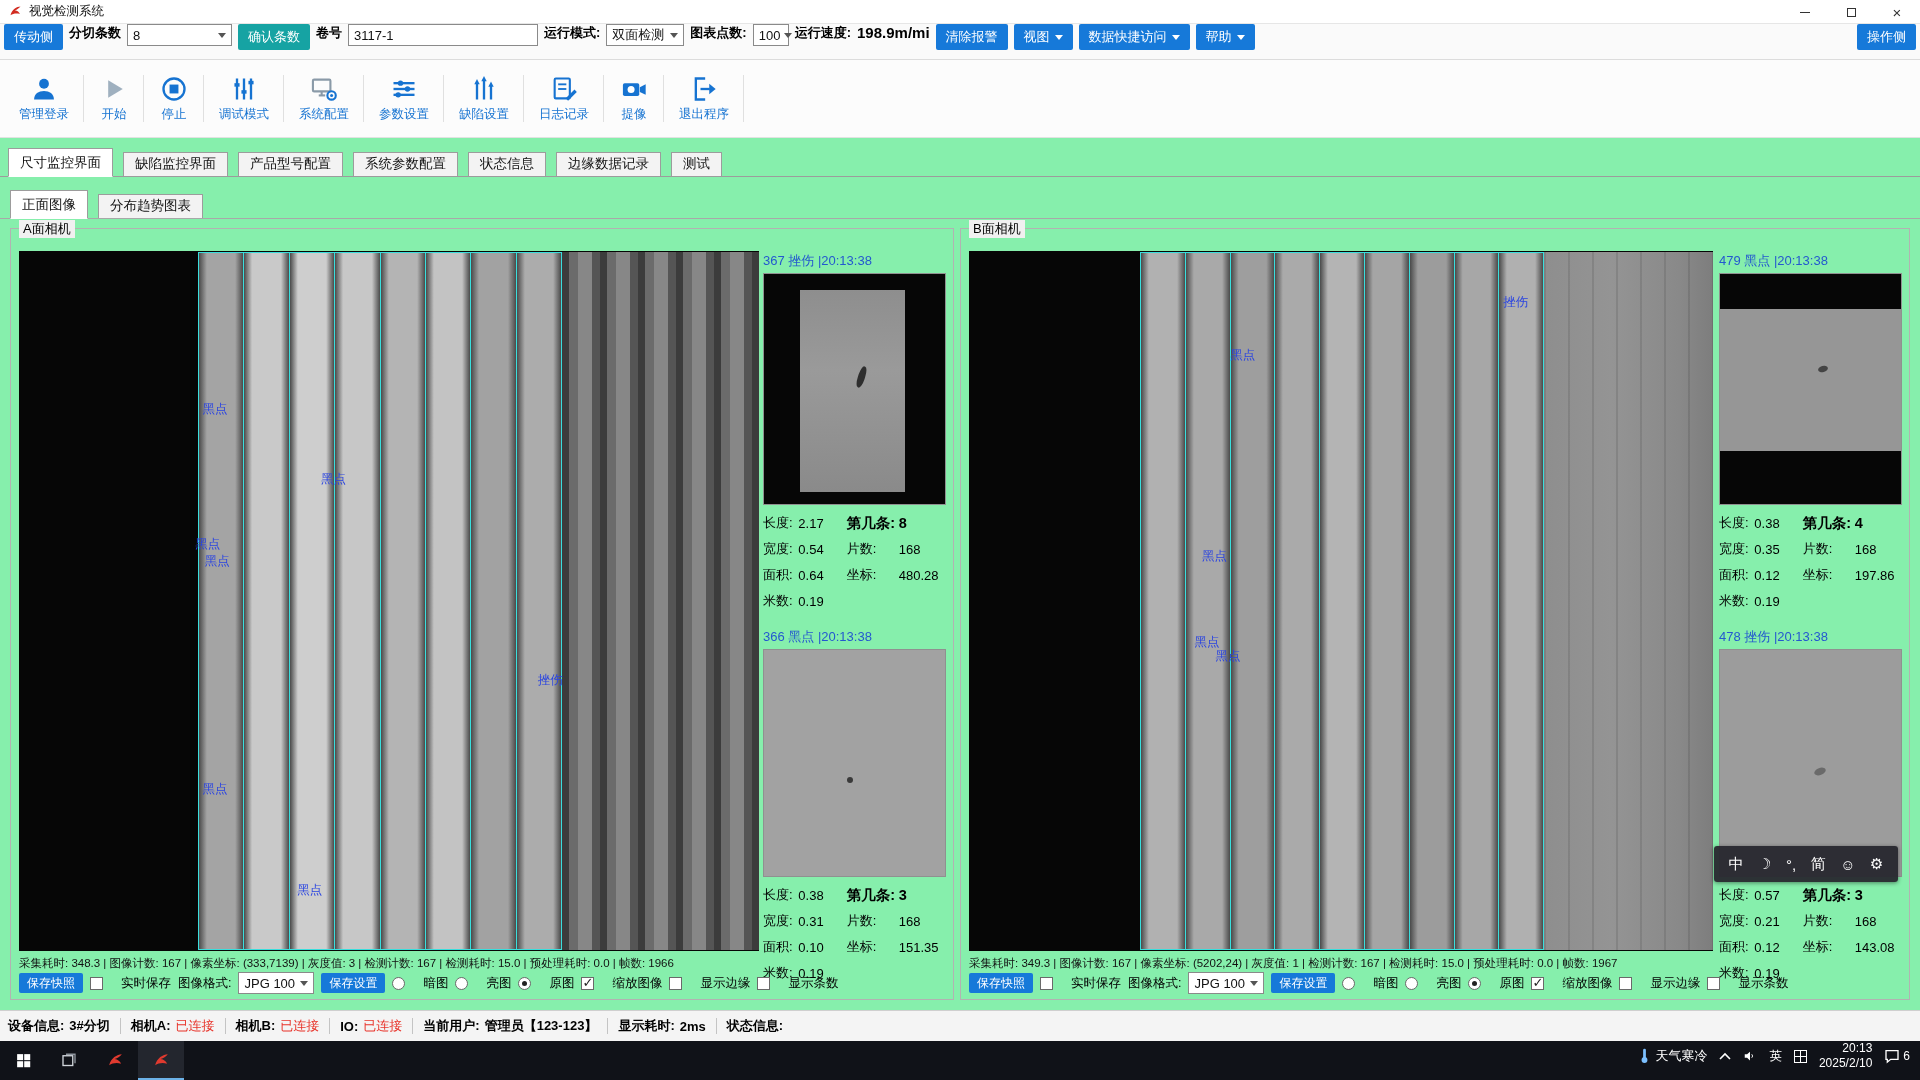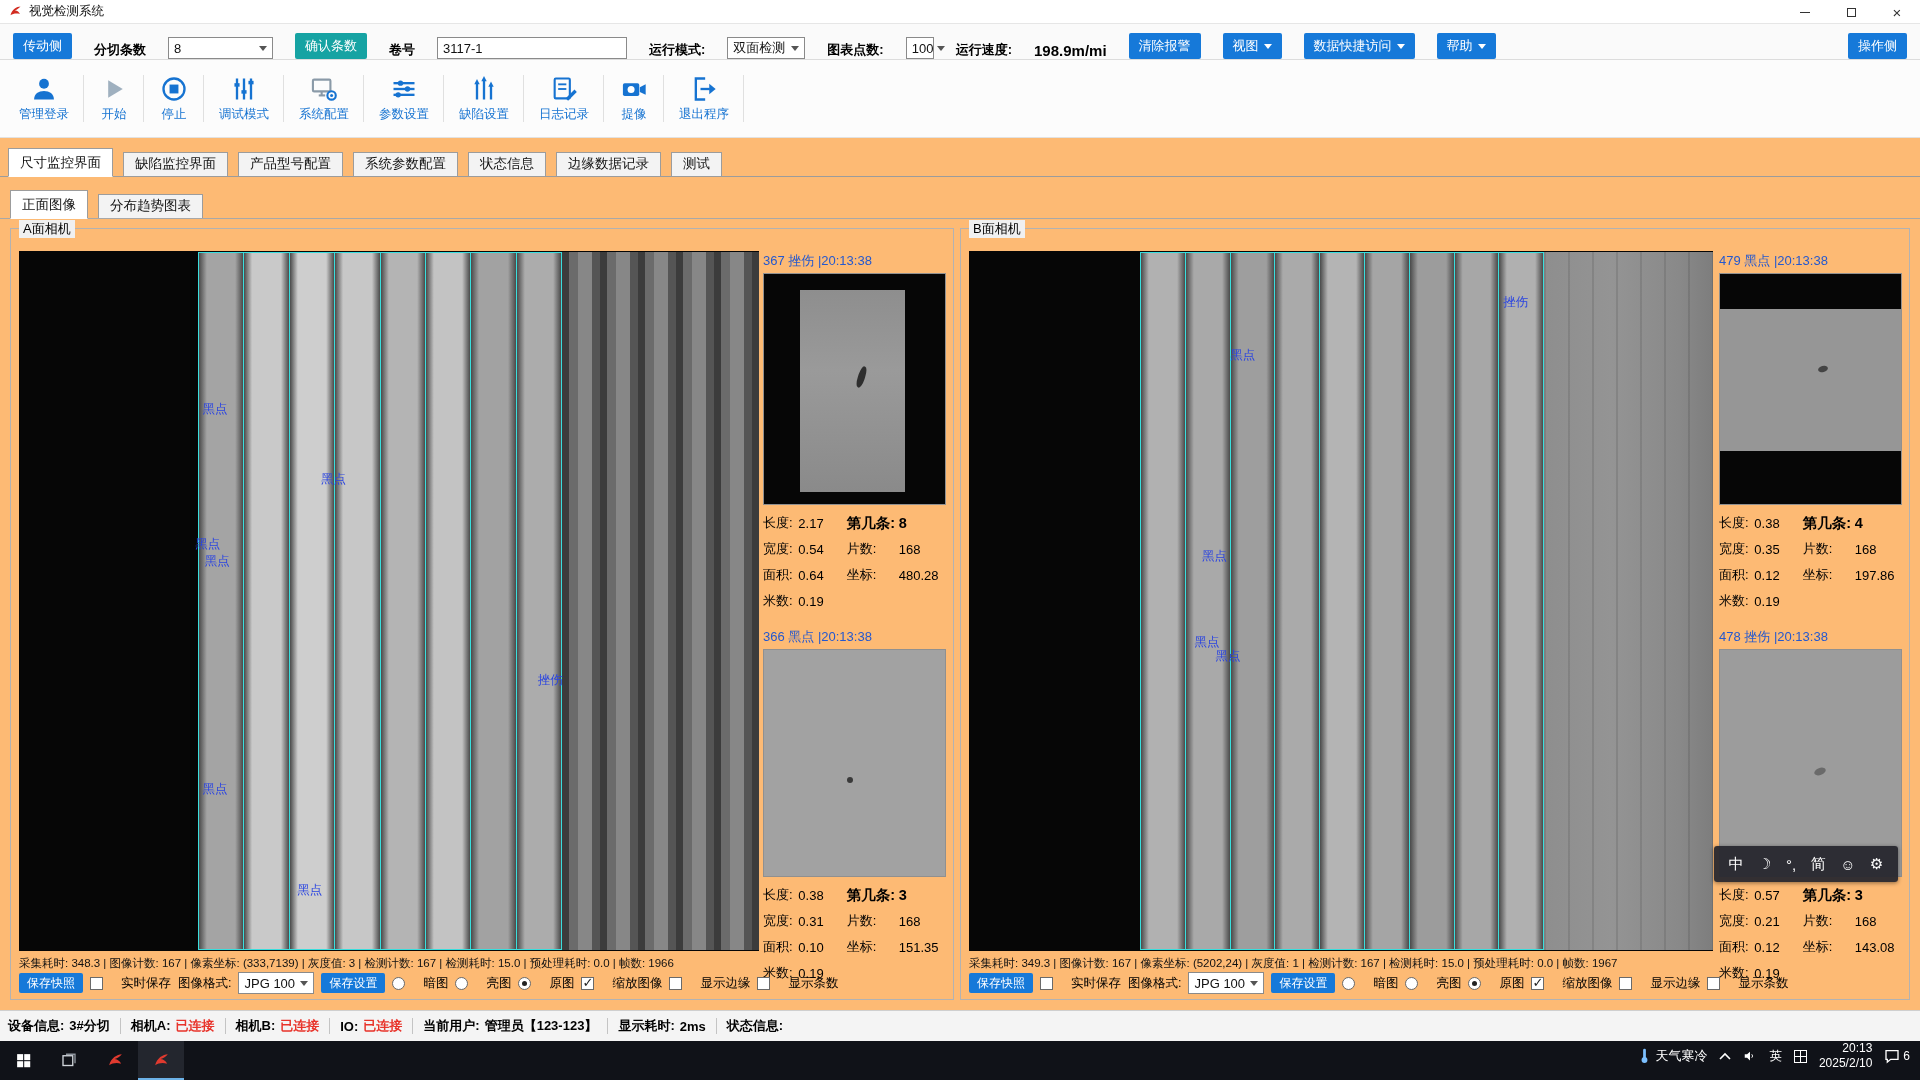--- a/index.html
+++ b/index.html
@@ -1,38 +1,38 @@
 <!DOCTYPE html>
 <html><head>
 <meta charset="utf-8">
 <style>
   *{box-sizing:border-box;margin:0;padding:0}
   body{font-family:"Liberation Sans","DejaVu Sans",sans-serif;background:#444}
-  #screen{position:relative;width:1920px;height:1080px;background:#fdba74;overflow:hidden}
+  #screen{position:relative;width:1920px;height:1080px;background:#86efac;overflow:hidden}
 
   
   .titlebar{position:absolute;left:0;top:0;width:100%;height:24px;background:#fff;border-bottom:1px solid #e6e6e6;display:flex;align-items:center;padding-left:8px}
   .titlebar .title{font-size:12.5px;color:#111;margin-left:6px}
   .win-controls{position:absolute;right:0;top:0;height:24px;display:flex}
   .wc{width:46px;height:24px;display:flex;align-items:center;justify-content:center;color:#333;font-size:15px}
   .wc .min-glyph{width:10px;height:1px;background:#333}
   .wc .max-glyph{width:9px;height:9px;border:1px solid #333}
 
   
-  .toolbar{position:absolute;left:0;top:24px;width:100%;height:36px;background:#fafafa;border-bottom:1px solid #dcdcdc;display:flex;align-items:flex-end;padding:0 13px;gap:22px}
+  .toolbar{position:absolute;left:0;top:24px;width:100%;height:36px;background:#fafafa;border-bottom:1px solid #dcdcdc;display:flex;align-items:flex-start;padding:0 4px;gap:6px}
   .tb-label{font-weight:bold;font-size:13px;color:#000;white-space:nowrap}
   .btn{border:none;color:#fff;font-size:13px;padding:4px 10px;border-radius:2px;white-space:nowrap;display:flex;align-items:center;gap:5px;font-family:inherit;cursor:default}
   .btn.blue{background:#1679d9}
   .btn.teal{background:#16a3a3}
   .btn.sm{font-size:12px;padding:2px 8px;height:20px}
   .caret{width:0;height:0;border-left:4px solid transparent;border-right:4px solid transparent;border-top:5px solid #fff}
   .combo{background:#fff;border:1px solid #8a8a8a;height:22px;display:flex;align-items:center;padding:0 5px;font-size:13px;color:#111;gap:4px}
   .combo .combo-arrow{margin-left:auto;width:0;height:0;border-left:4px solid transparent;border-right:4px solid transparent;border-top:5px solid #555}
   .text-input{background:#fff;border:1px solid #8a8a8a;height:22px;display:flex;align-items:center;padding:0 5px;font-size:13px;color:#111}
-  .w105{width:105px}.w190{width:190px}.w78{width:78px}.w50{width:28px}.w76{width:76px}
+  .w105{width:105px}.w190{width:190px}.w78{width:78px}.w50{width:36px}.w76{width:76px}
   .speed{font-weight:bold;font-size:15px;color:#000;white-space:nowrap}
   .tb-spacer{flex:1}
 
   
   .ribbon{position:absolute;left:0;top:60px;width:100%;height:78px;background:#fcfcfc;border-bottom:1px solid #e2e2e2;display:flex;padding-left:4px}
   .ribbon-item{display:flex;flex-direction:column;align-items:center;justify-content:center;padding:0 15px;position:relative;gap:3px}
   .ribbon-item::after{content:"";position:absolute;right:0;top:15px;bottom:15px;width:1px;background:#e0e0e0}
   .rlabel{color:#1673d1;font-size:12.5px;white-space:nowrap}
 
   
@@ -88,21 +88,21 @@
   .cb{width:13px;height:13px;border:1px solid #6a6a6a;background:#fff;display:inline-block;position:relative;flex:none}
   .cb.checked::after{content:"\2713";position:absolute;left:0px;top:-3px;font-size:13px;font-weight:bold;color:#222}
   .rb{width:13px;height:13px;border:1px solid #6a6a6a;border-radius:50%;background:#fff;display:inline-block;position:relative;flex:none}
   .rb.selected::after{content:"";position:absolute;left:3px;top:3px;width:5px;height:5px;border-radius:50%;background:#222}
 
   
   .app-status{position:absolute;left:0;top:1010px;width:100%;height:31px;background:#f4f4f4;border-top:1px solid #cfcfcf;display:flex;align-items:center;padding:0 8px;font-size:13px;color:#000}
   .sep{width:1px;height:16px;background:#c4c4c4;margin:0 10px}
   .sb-item{display:flex;align-items:center;gap:5px;white-space:nowrap}
   .sb-label{font-weight:bold}
-  .sb-value.red{color:#e8332a;font-weight:bold}
+  .sb-value.red{color:#e8332a;font-weight:normal}
   .sb-value.bold{font-weight:bold}
 
   
   .ime{position:absolute;left:1714px;top:846px;width:184px;height:36px;background:rgba(38,38,46,.94);border-radius:3px;display:flex;align-items:center;justify-content:space-evenly;color:#fff;font-size:15px;z-index:40;box-shadow:0 1px 4px rgba(0,0,0,.45)}
   .ime span{cursor:default}
 
   
   .taskbar{position:absolute;left:0;top:1041px;width:100%;height:39px;background:#101218;display:flex;align-items:flex-start;color:#fff;z-index:50}
   .tb-icon{width:46px;height:39px;display:flex;align-items:center;justify-content:center}
   .tb-icon.active{background:#23262e;box-shadow:inset 0 -2px 0 #6cb2e8}

